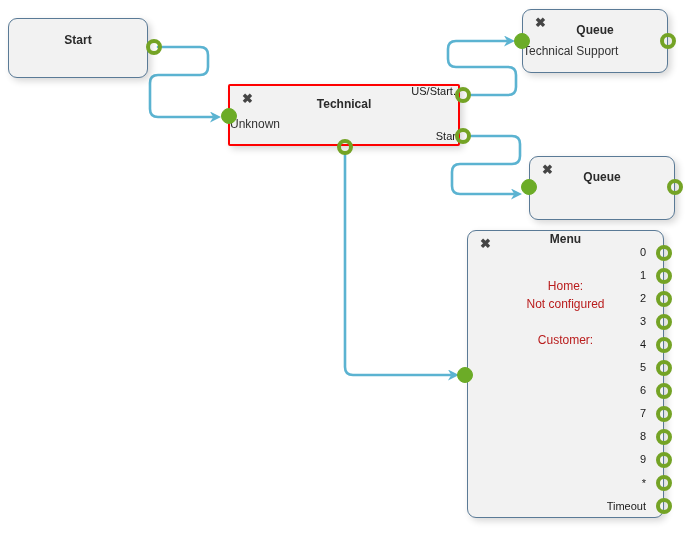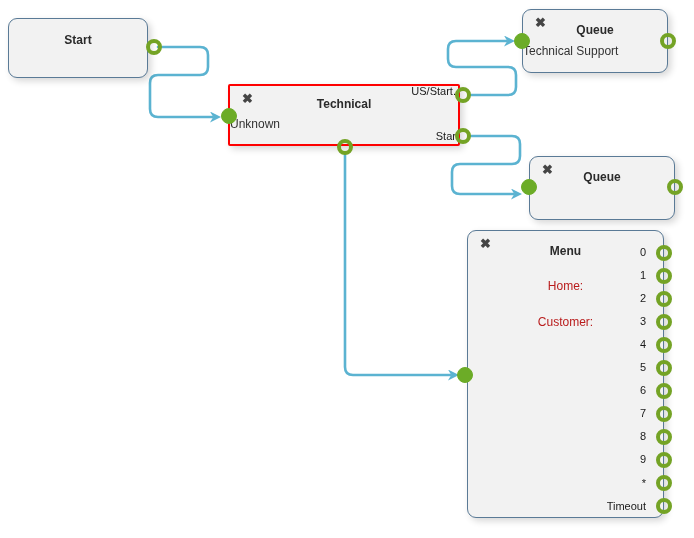--- a/index.html
+++ b/index.html
@@ -151,23 +151,24 @@
 
   <div class="node" style="left:529px; top:156px; width:146px; height:64px;">
     <div class="node-close">✖</div>
     <div class="node-title" style="top:13px;">Queue</div>
   </div>
   <div class="port filled" style="left:521px; top:179px;"></div>
   <div class="port hollow" style="left:667px; top:179px;"></div>
 
   <div class="node" style="left:467px; top:230px; width:197px; height:288px;">
     <div class="node-close">✖</div>
-    <div class="node-title" style="top:13px;">Menu</div>
+    <div class="node-title" style="top:1px;">Menu</div>
     <div class="menu-body" style="top:46px;">
       <div>Home:</div>
+      <div>Not configured</div>
       <span class="gap"></span>
       <div>Customer:</div>
     </div>
   </div>
   <div class="port filled" style="left:457px; top:367px;"></div>
 
   <div class="port-label" style="left:586px; width:60px; top:246px;">0</div>
   <div class="port hollow" style="left:656px; top:245px;"></div>
 
   <div class="port-label" style="left:586px; width:60px; top:269px;">1</div>

